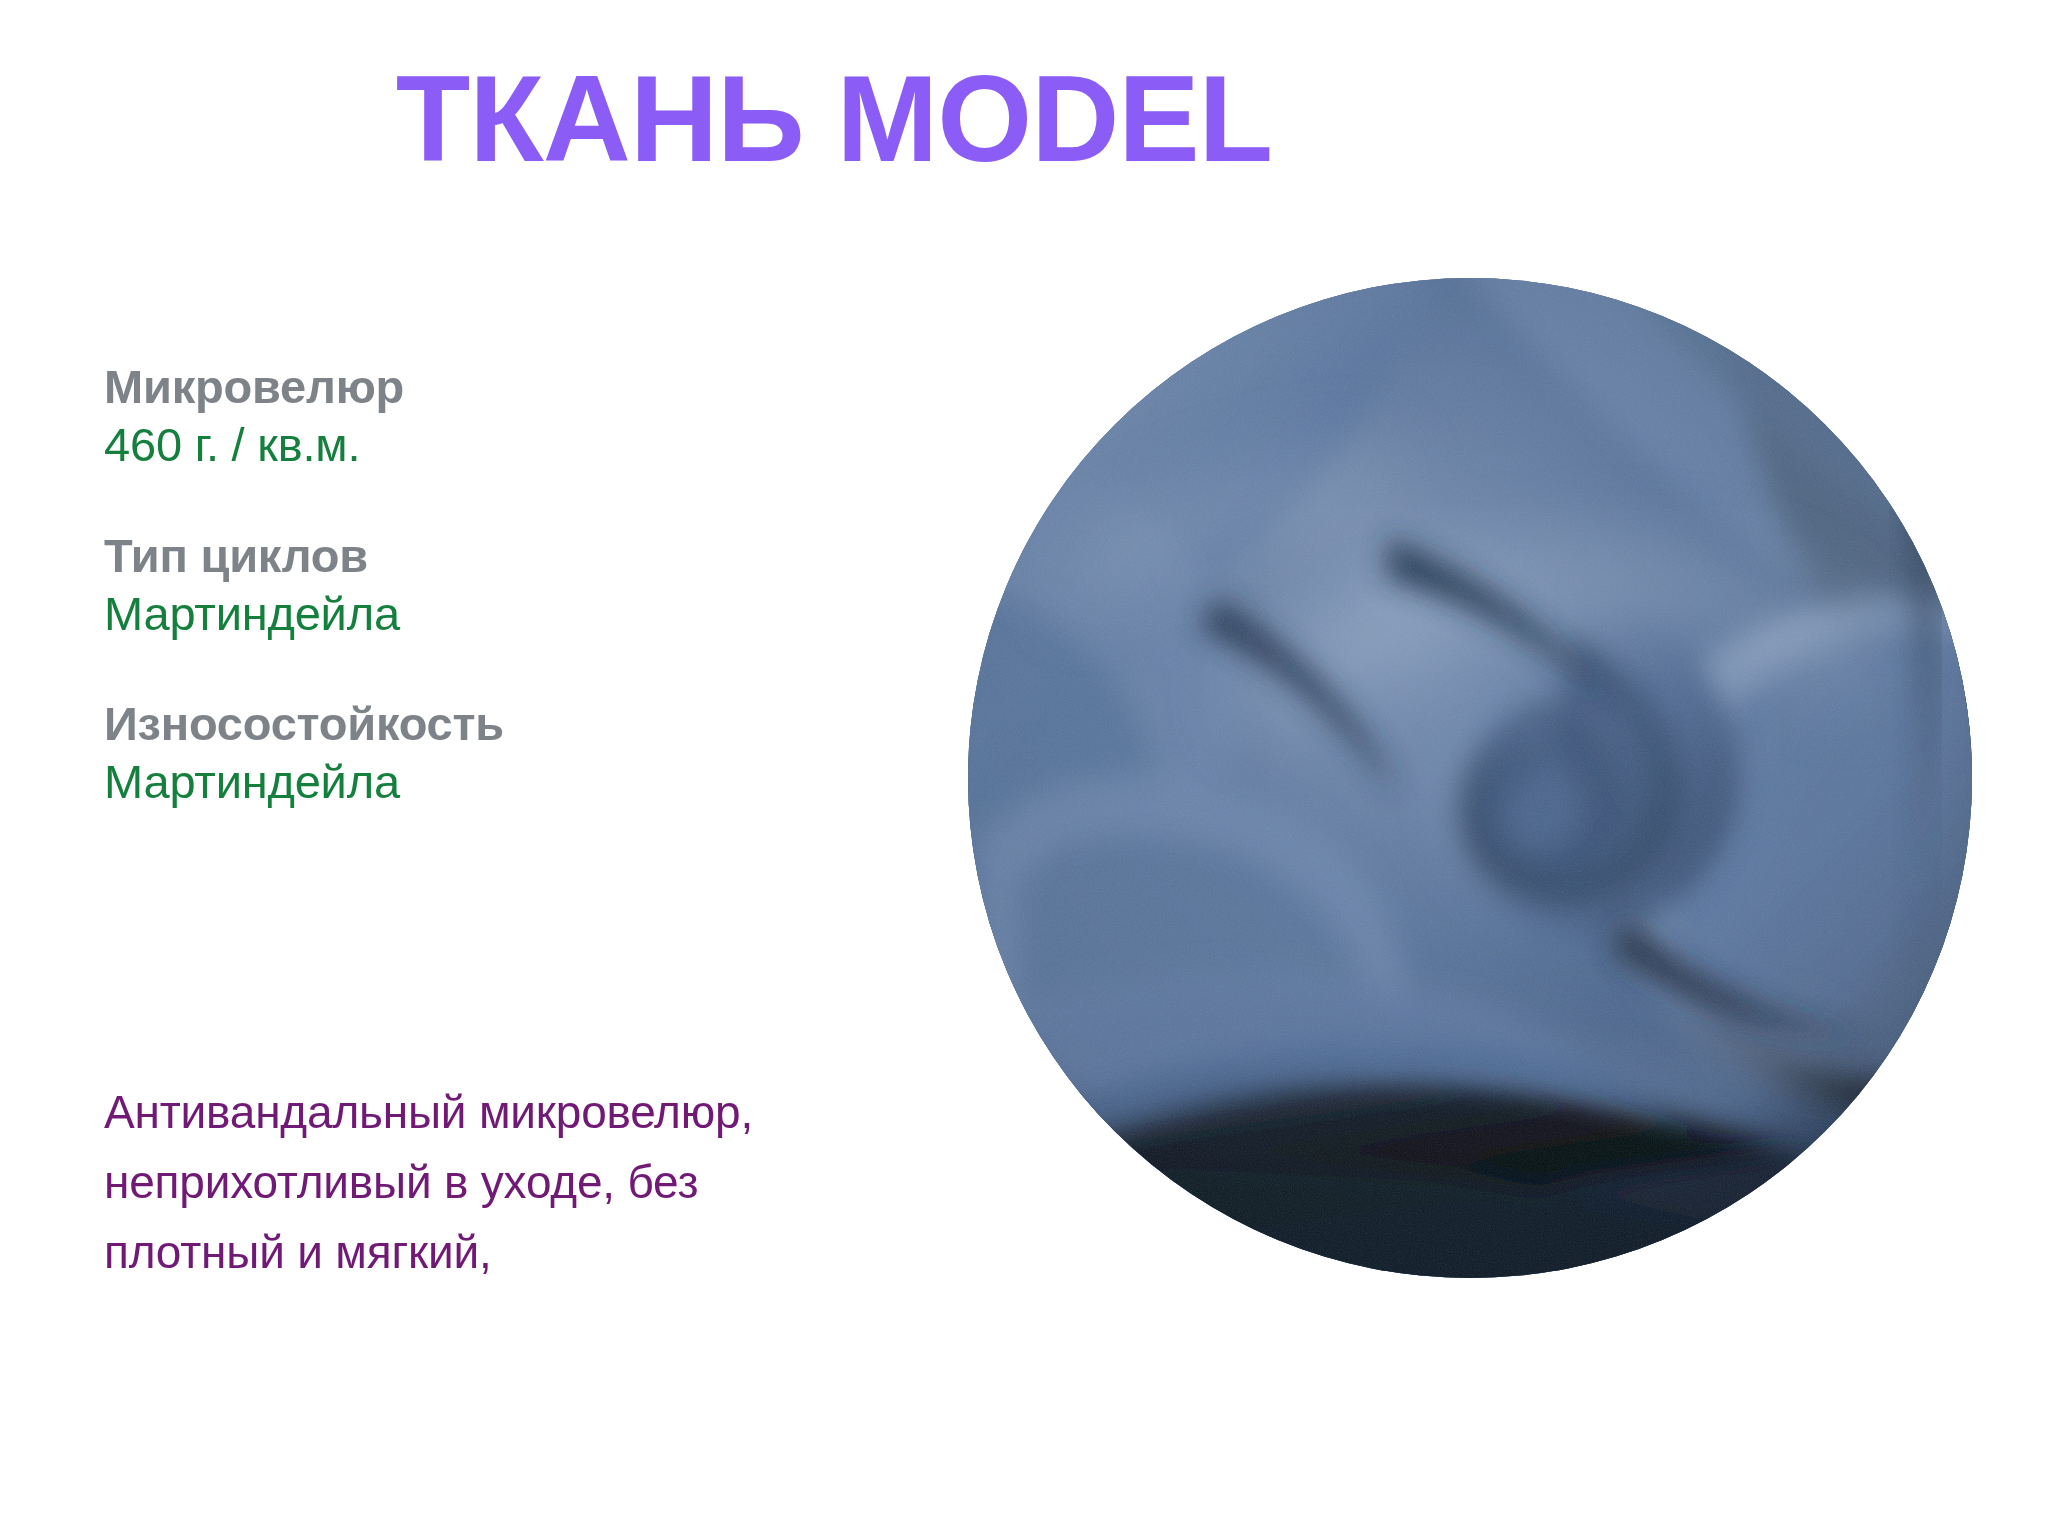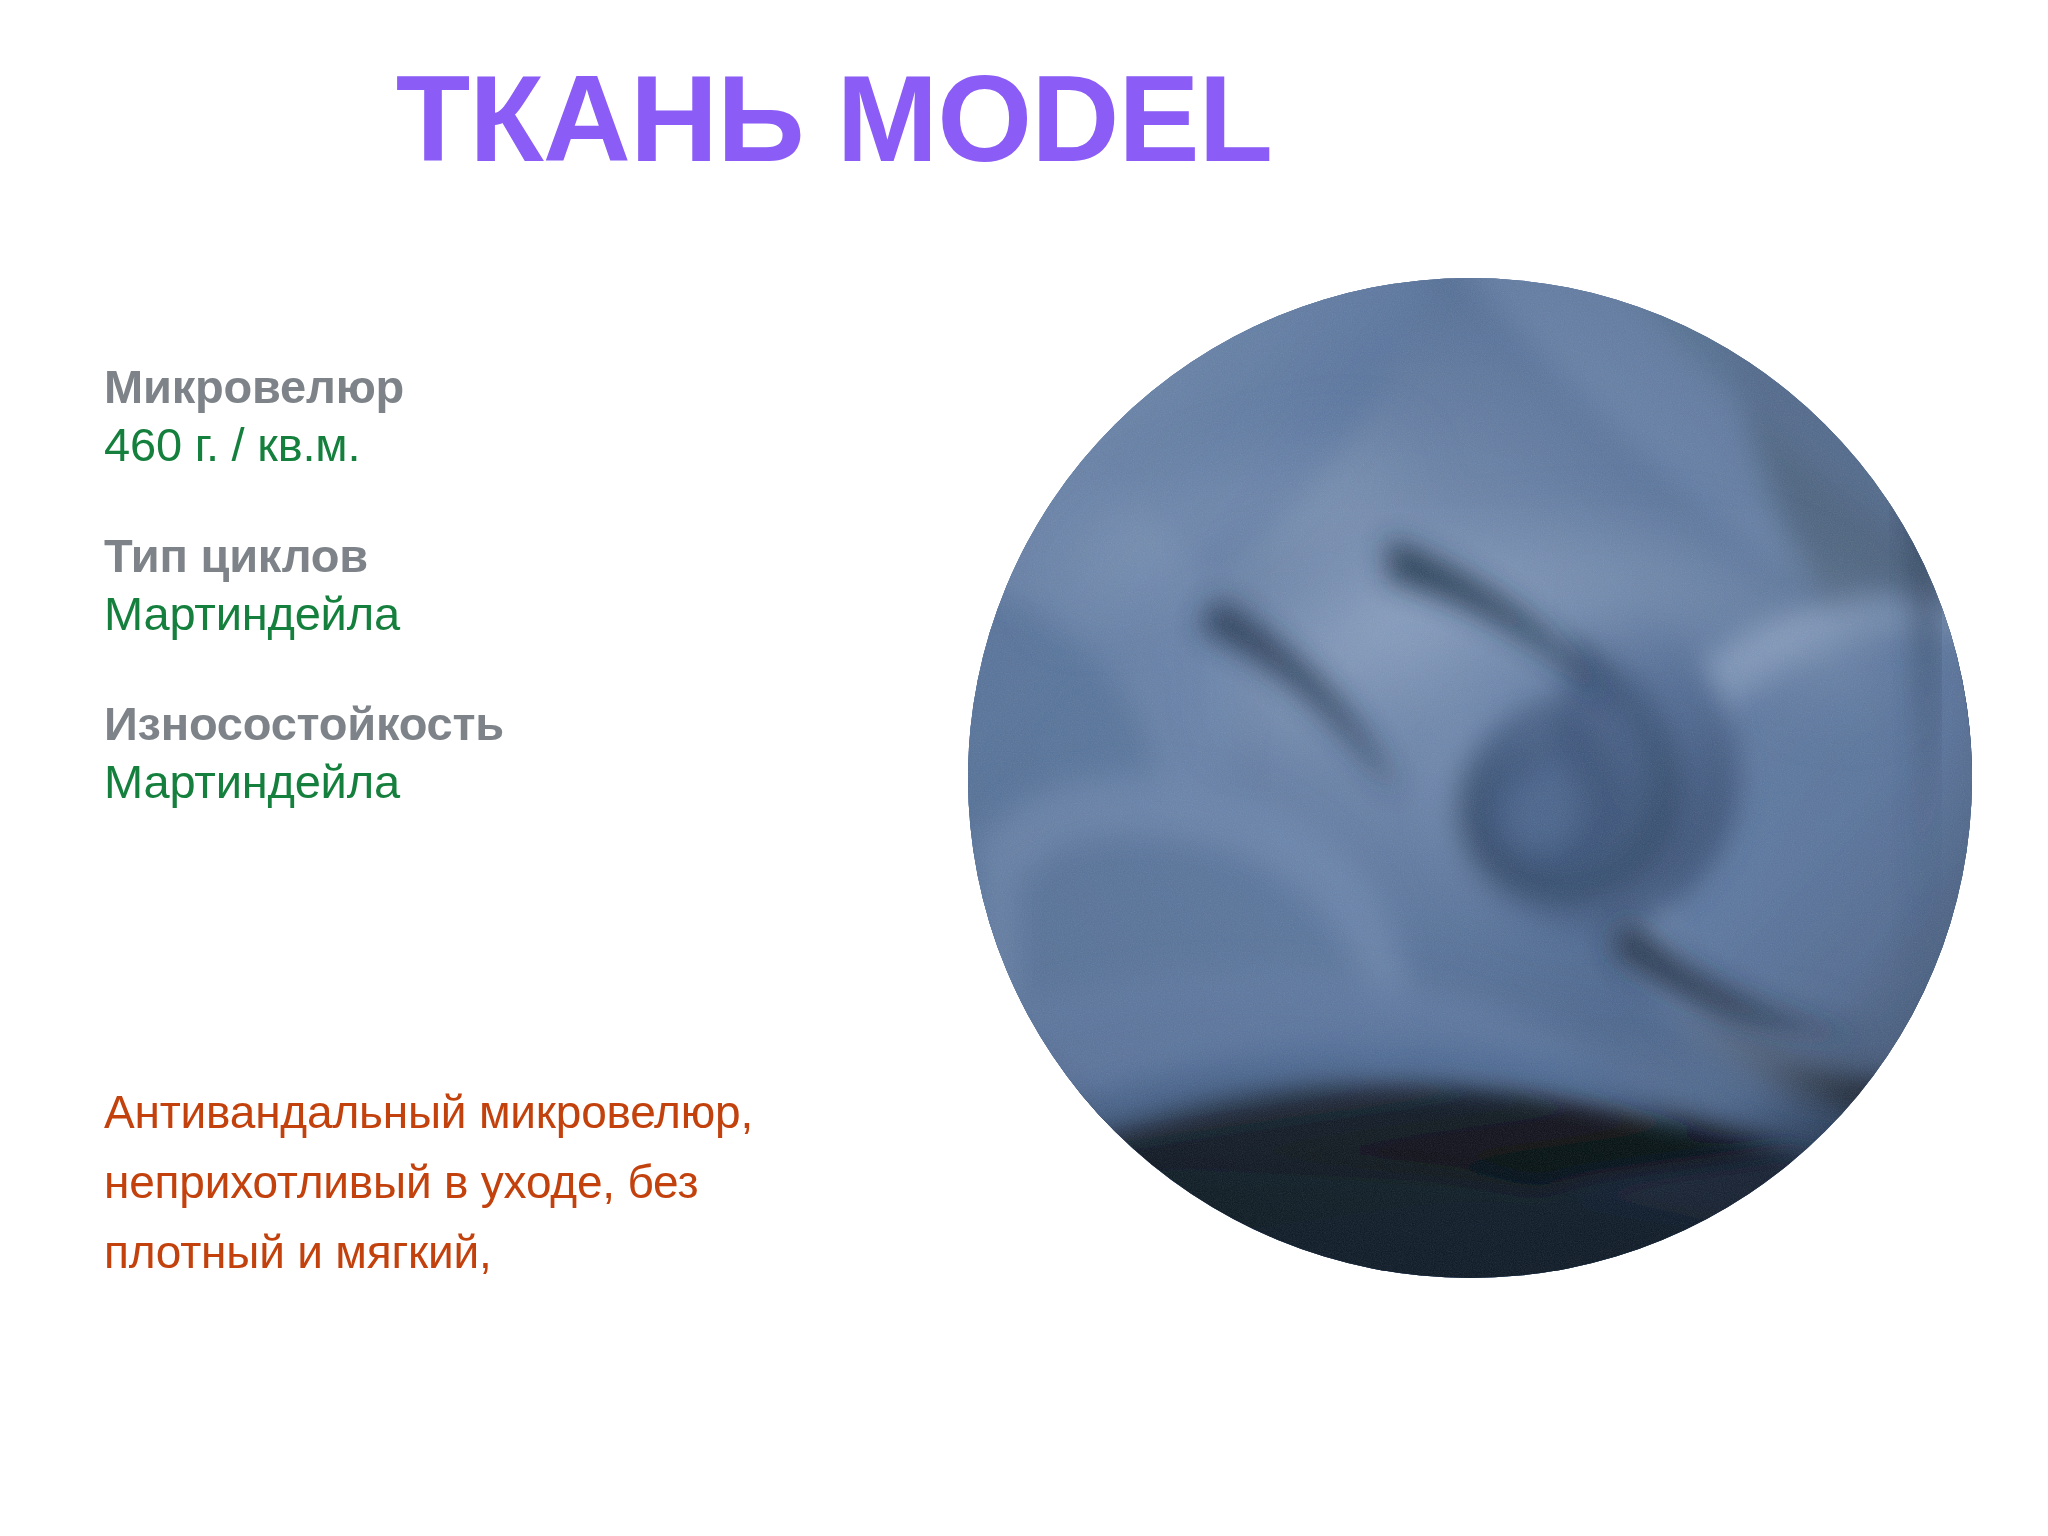--- a/index.html
+++ b/index.html
@@ -66,21 +66,21 @@
   }
 
   
   .description {
     position: absolute;
     left: 104px;
     top: 1078px;
     width: 900px;
     font-size: 46px;
     font-weight: 400;
-    color: #c2410c;
+    color: #701a75;
     line-height: 1.52;
     letter-spacing: -0.2px;
   }
   .description p { margin: 0; }
 
   
   .fabric-circle {
     position: absolute;
     left: 968px;
     top: 278px;

